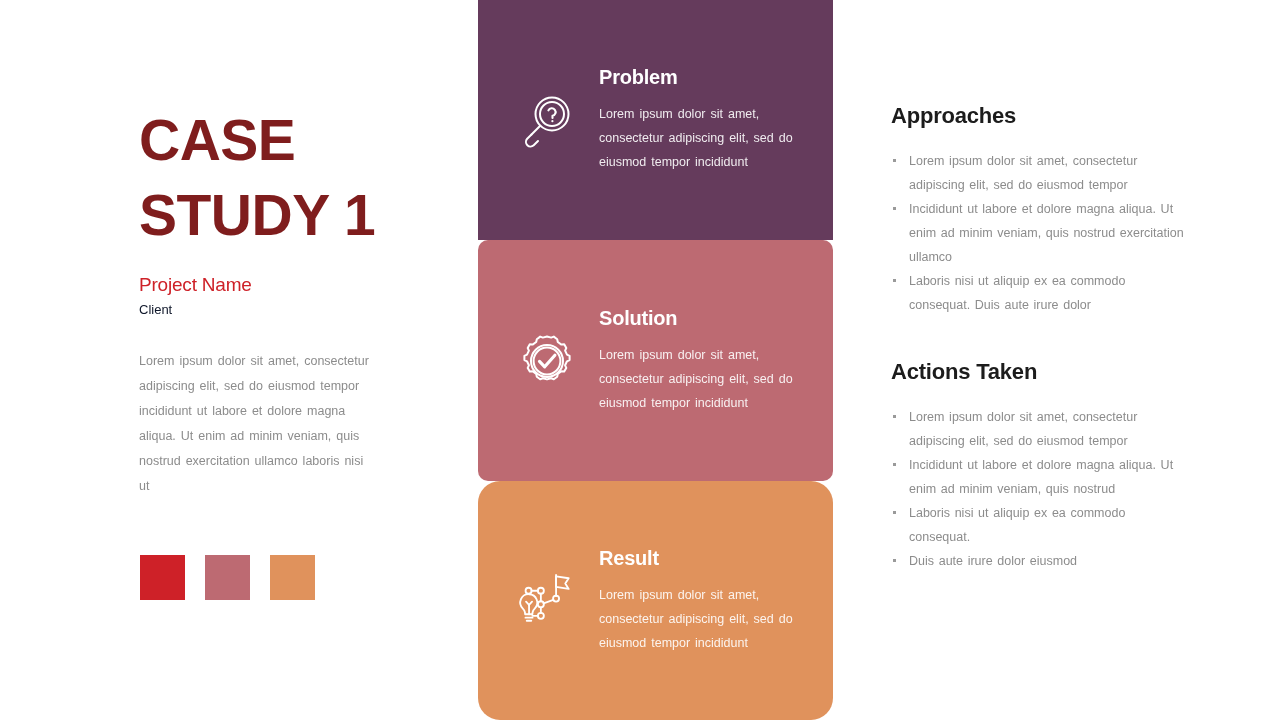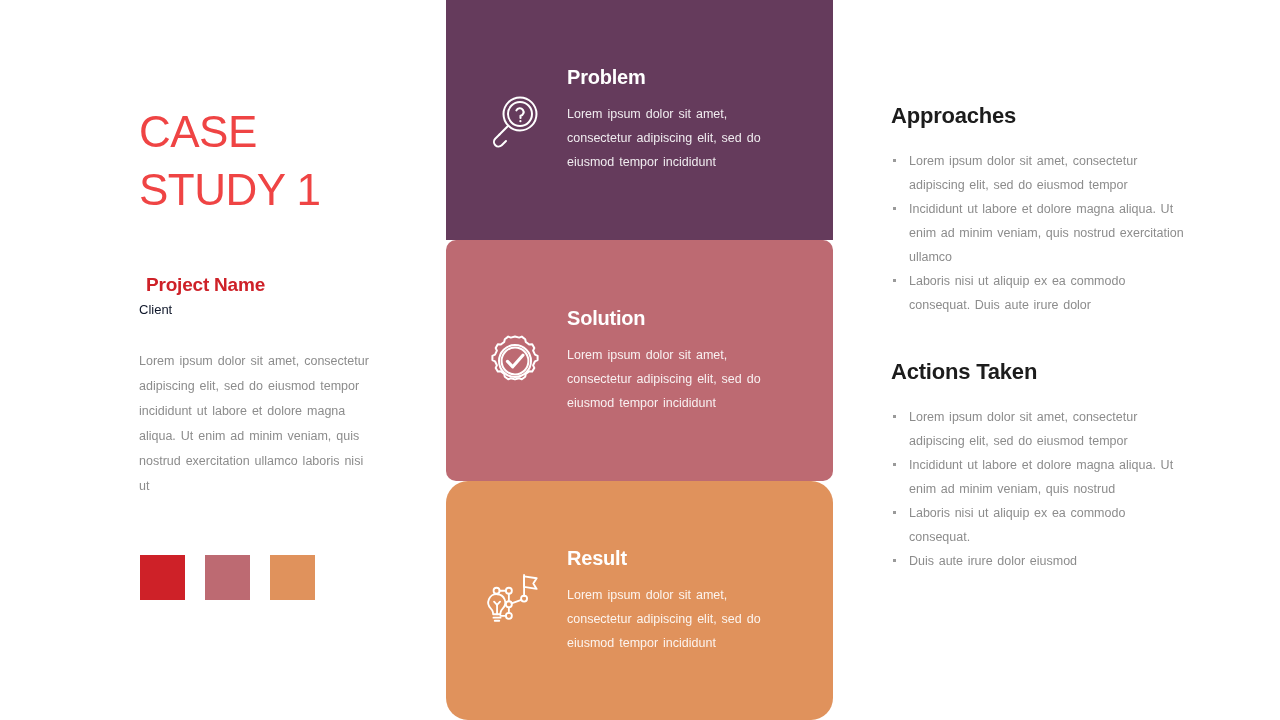--- a/index.html
+++ b/index.html
@@ -30,38 +30,37 @@
     top: 0;
     width: 446px;
     height: 720px;
   }
 
   .slide-title {
     position: absolute;
     left: 139px;
     top: 103px;
     width: 300px;
-    font-size: 44px;
-    font-weight: normal;
+    font-size: 57px;
+    font-weight: bold;
     line-height: 1.32;
     letter-spacing: -0.5px;
-    color: #ef4444;
+    color: #7f1d1d;
     text-transform: uppercase;
   }
   .slide-title .t-line { display: block; }
 
   .project-name {
     position: absolute;
     left: 139px;
     top: 274px;
     font-size: 19px;
-    font-weight: bold;
+    font-weight: normal;
     color: #ce2128;
     letter-spacing: -0.2px;
-    margin-left: 7px;
   }
   .client-label {
     position: absolute;
     left: 139px;
     top: 302px;
     font-size: 13px;
     color: #0f172a;
     font-weight: normal;
   }
 
@@ -96,20 +95,21 @@
     width: 387px;
     height: 720px;
     display: flex;
     flex-direction: column;
   }
   .panel {
     position: relative;
     display: flex;
     align-items: center;
     box-sizing: border-box;
+    margin-left: 32px;
   }
   .panel-1 { height: 240px; }
   .panel-2 { height: 241px; border-radius: 10px; }
   .panel-3 { height: 239px; }
 
   .panel-icon {
     position: absolute;
     left: 38px;
     top: 50%;
     transform: translateY(-50%);

